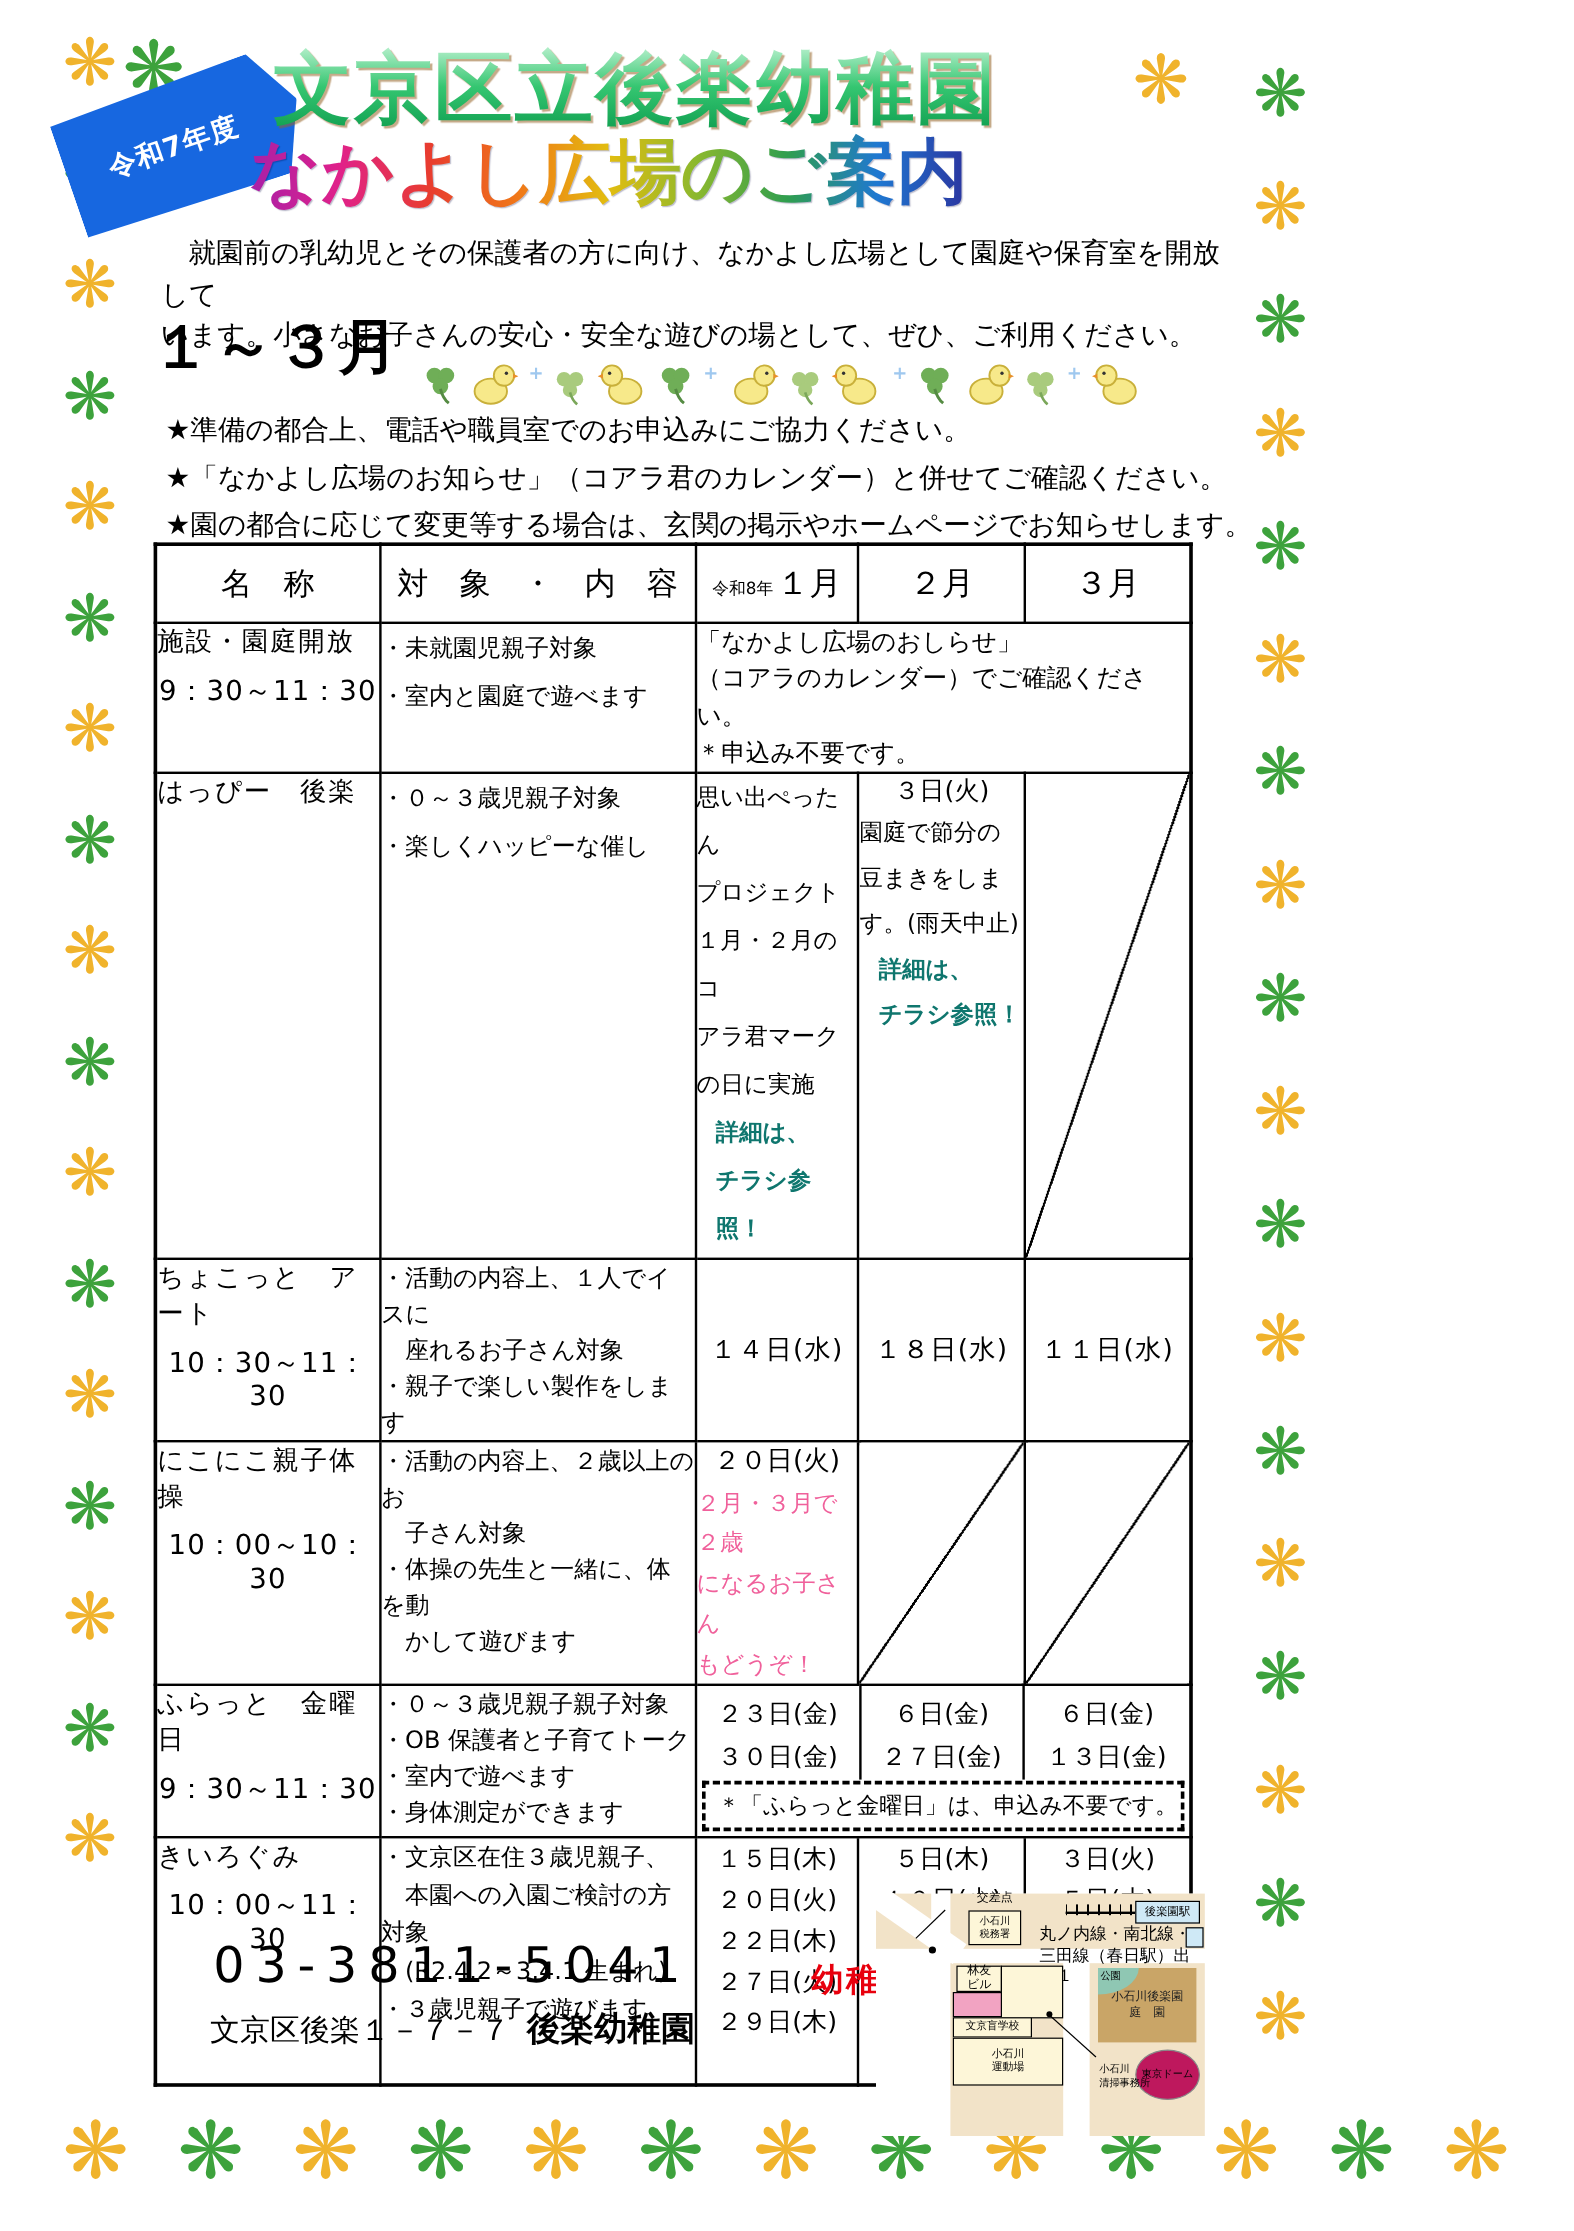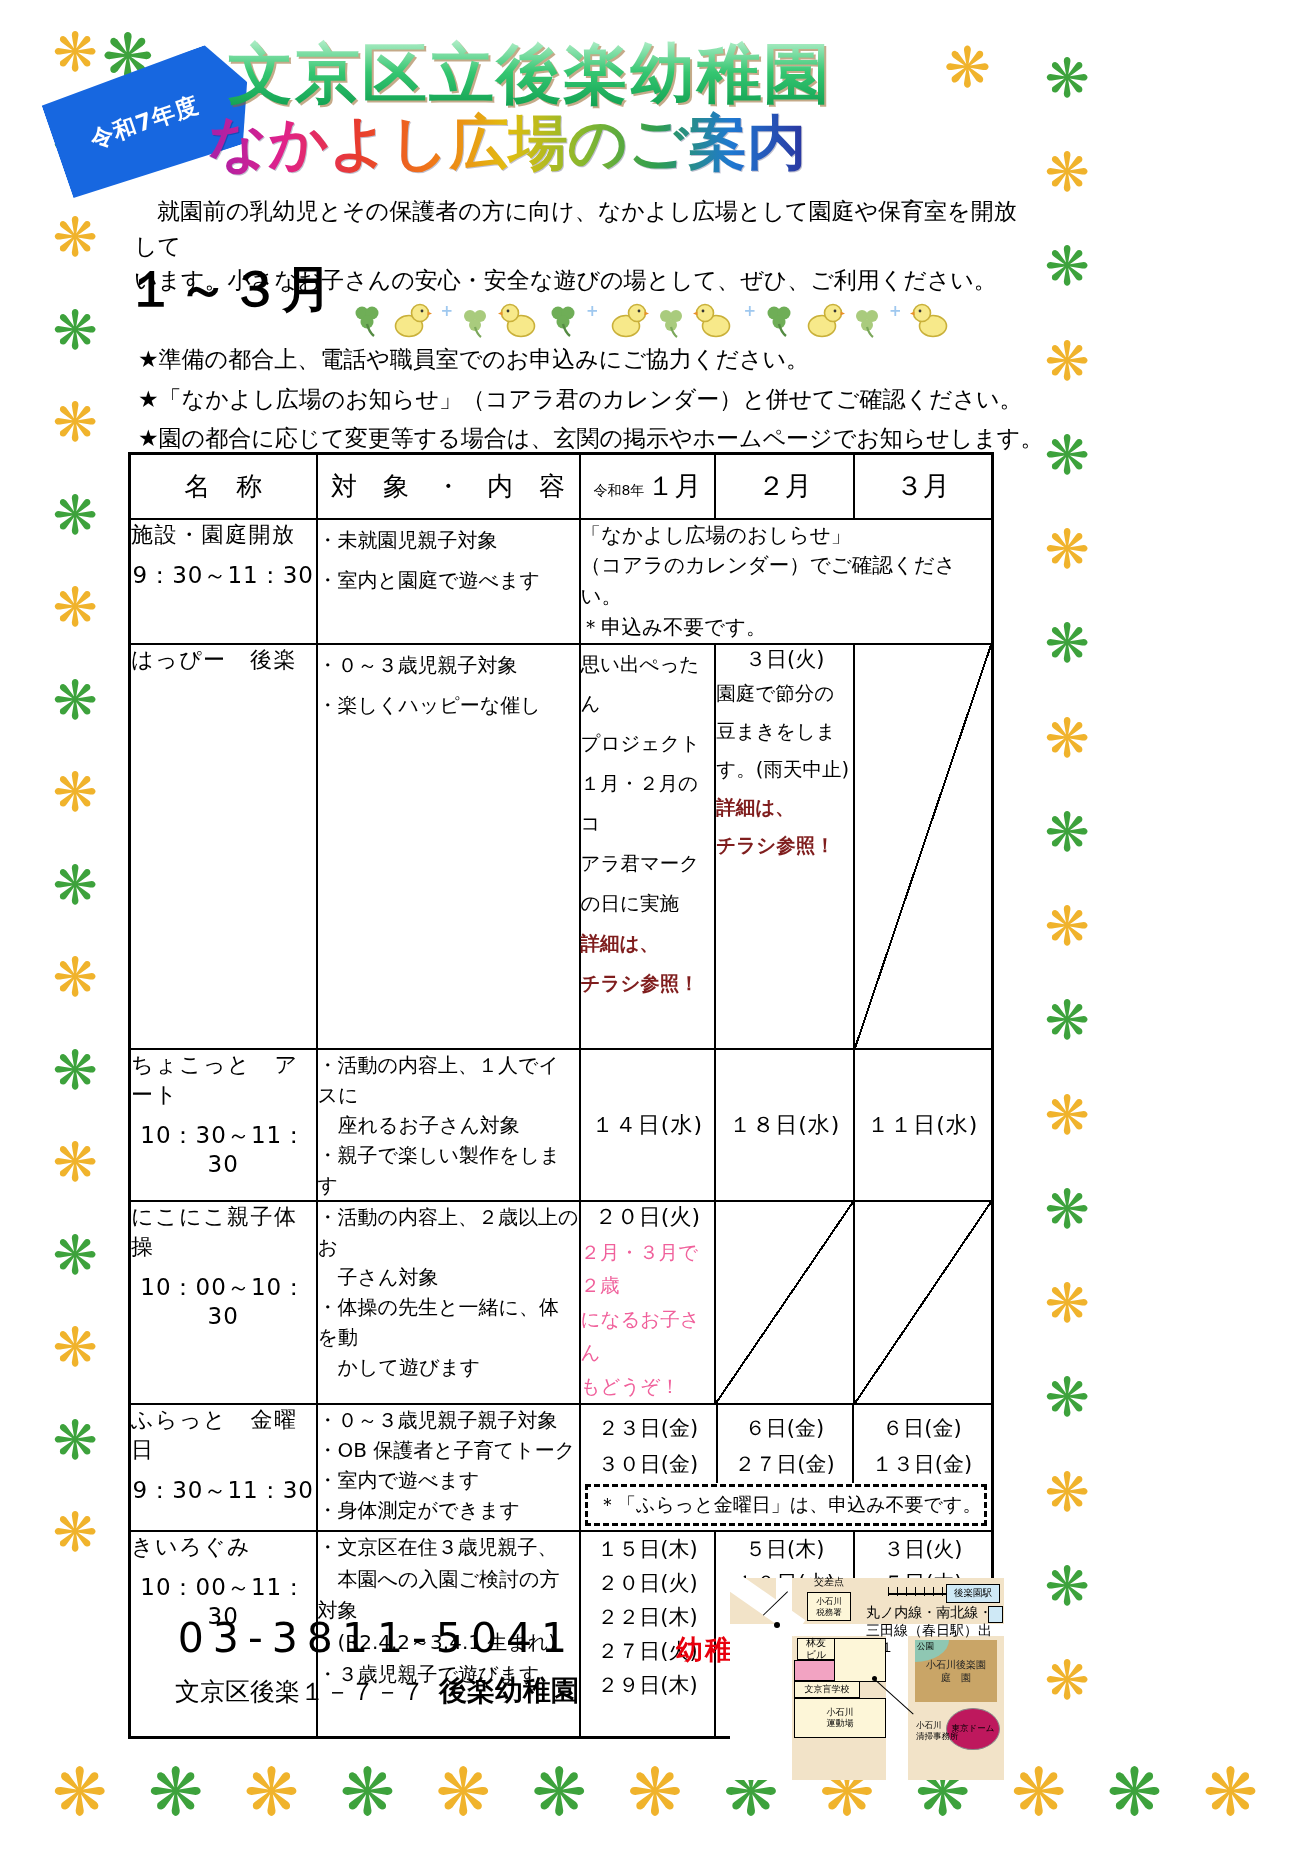--- a/index.html
+++ b/index.html
@@ -49,21 +49,21 @@
   .ncell{vertical-align:top;padding:12px 6px 6px 13px;}
   .nm{font-size:22px;letter-spacing:1.5px;}
   .tm{font-size:23px;text-align:center;margin-top:10px;letter-spacing:1px;}
   .bcell{vertical-align:top;padding:10px 4px 6px 10px;font-size:20px;white-space:pre-line;}
   .loose{line-height:2.0;}
   .tight{line-height:1.5;}
   .opennote{vertical-align:middle;padding:6px 8px;font-size:20.5px;line-height:1.5;white-space:pre-line;}
   .happy-cell{vertical-align:top;padding:10px 4px 4px 10px;font-size:19.5px;}
   .cell-lines{white-space:pre-line;line-height:2.05;}
   .date-top{text-align:center;font-size:21px;margin-bottom:2px;}
-  .redline{color:#7f1d1d;font-weight:bold;white-space:pre-line;line-height:2.05;}
+  .redline{color:#0f766e;font-weight:bold;white-space:pre-line;line-height:2.05;margin-left:16px;}
   .diag{background:linear-gradient(to top left,transparent calc(50% - 1px),#000 calc(50% - 1px),#000 calc(50% + 1px),transparent calc(50% + 1px));}
   .daycell{text-align:center;vertical-align:middle;font-size:22px;letter-spacing:1px;}
   .gym-jan{vertical-align:top;padding:8px 4px 4px 8px;font-size:19.5px;}
   .pinkline{color:#F0609B;white-space:pre-line;line-height:1.72;margin-top:4px;font-size:19.5px;}
   .fri-cell{vertical-align:top;padding:0;}
   .fri-dates{display:grid;grid-template-columns:135px 138px 137px;height:78px;}
   .fd{text-align:center;font-size:21px;line-height:1.7;padding-top:6px;white-space:pre-line;}
   .fd.mid{border-left:2.5px solid #000;border-right:2.5px solid #000;}
   .fri-note{margin:1px 4px 4px;border:3.5px dashed #000;font-size:19px;text-align:right;padding:5px 2px;}
   .ycell{vertical-align:top;text-align:center;font-size:21px;line-height:1.62;padding-top:8px;white-space:pre-line;}

